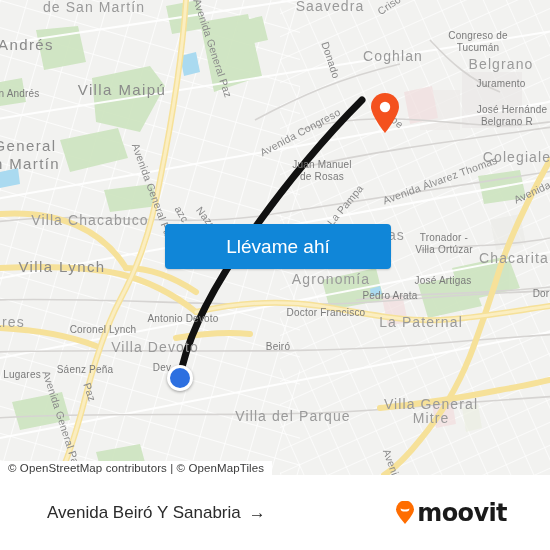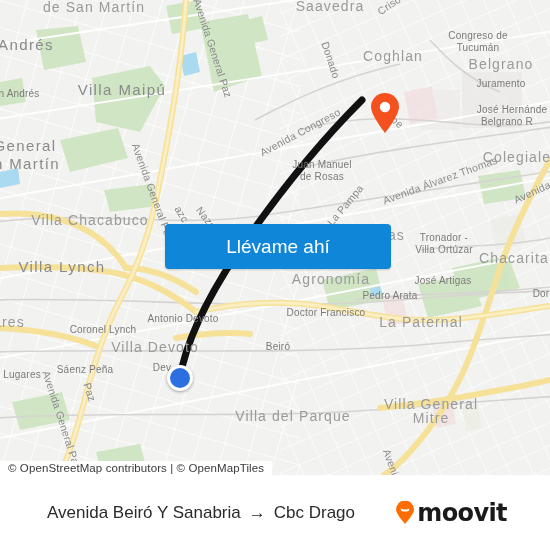--- a/index.html
+++ b/index.html
@@ -267,21 +267,20 @@
 
     <button id="cta">Llévame ahí</button>
   </div>
 
   <div id="attribution">© OpenStreetMap contributors | © OpenMapTiles</div>
 
   <div id="footer">
     <div id="route-title">
       <span>Avenida Beiró Y Sanabria</span>
       <span class="arrow">→</span>
-      <span>Cbc Drago</span>
     </div>
     <div id="brand">
       <svg width="22" height="24" viewBox="0 0 22 24">
         <path d="M11 23 C11 23 20 13 20 8.5 A9 9 0 1 0 2 8.5 C2 13 11 23 11 23 Z" fill="#ff6d00"></path>
         <path d="M6.6 7.4 a4.4 3.2 0 0 0 8.8 0 a6 3.6 0 0 1 -8.8 0 Z" fill="#ffffff"></path>
       </svg>
       <span class="wordmark">moovit</span>
     </div>
   </div>
 

